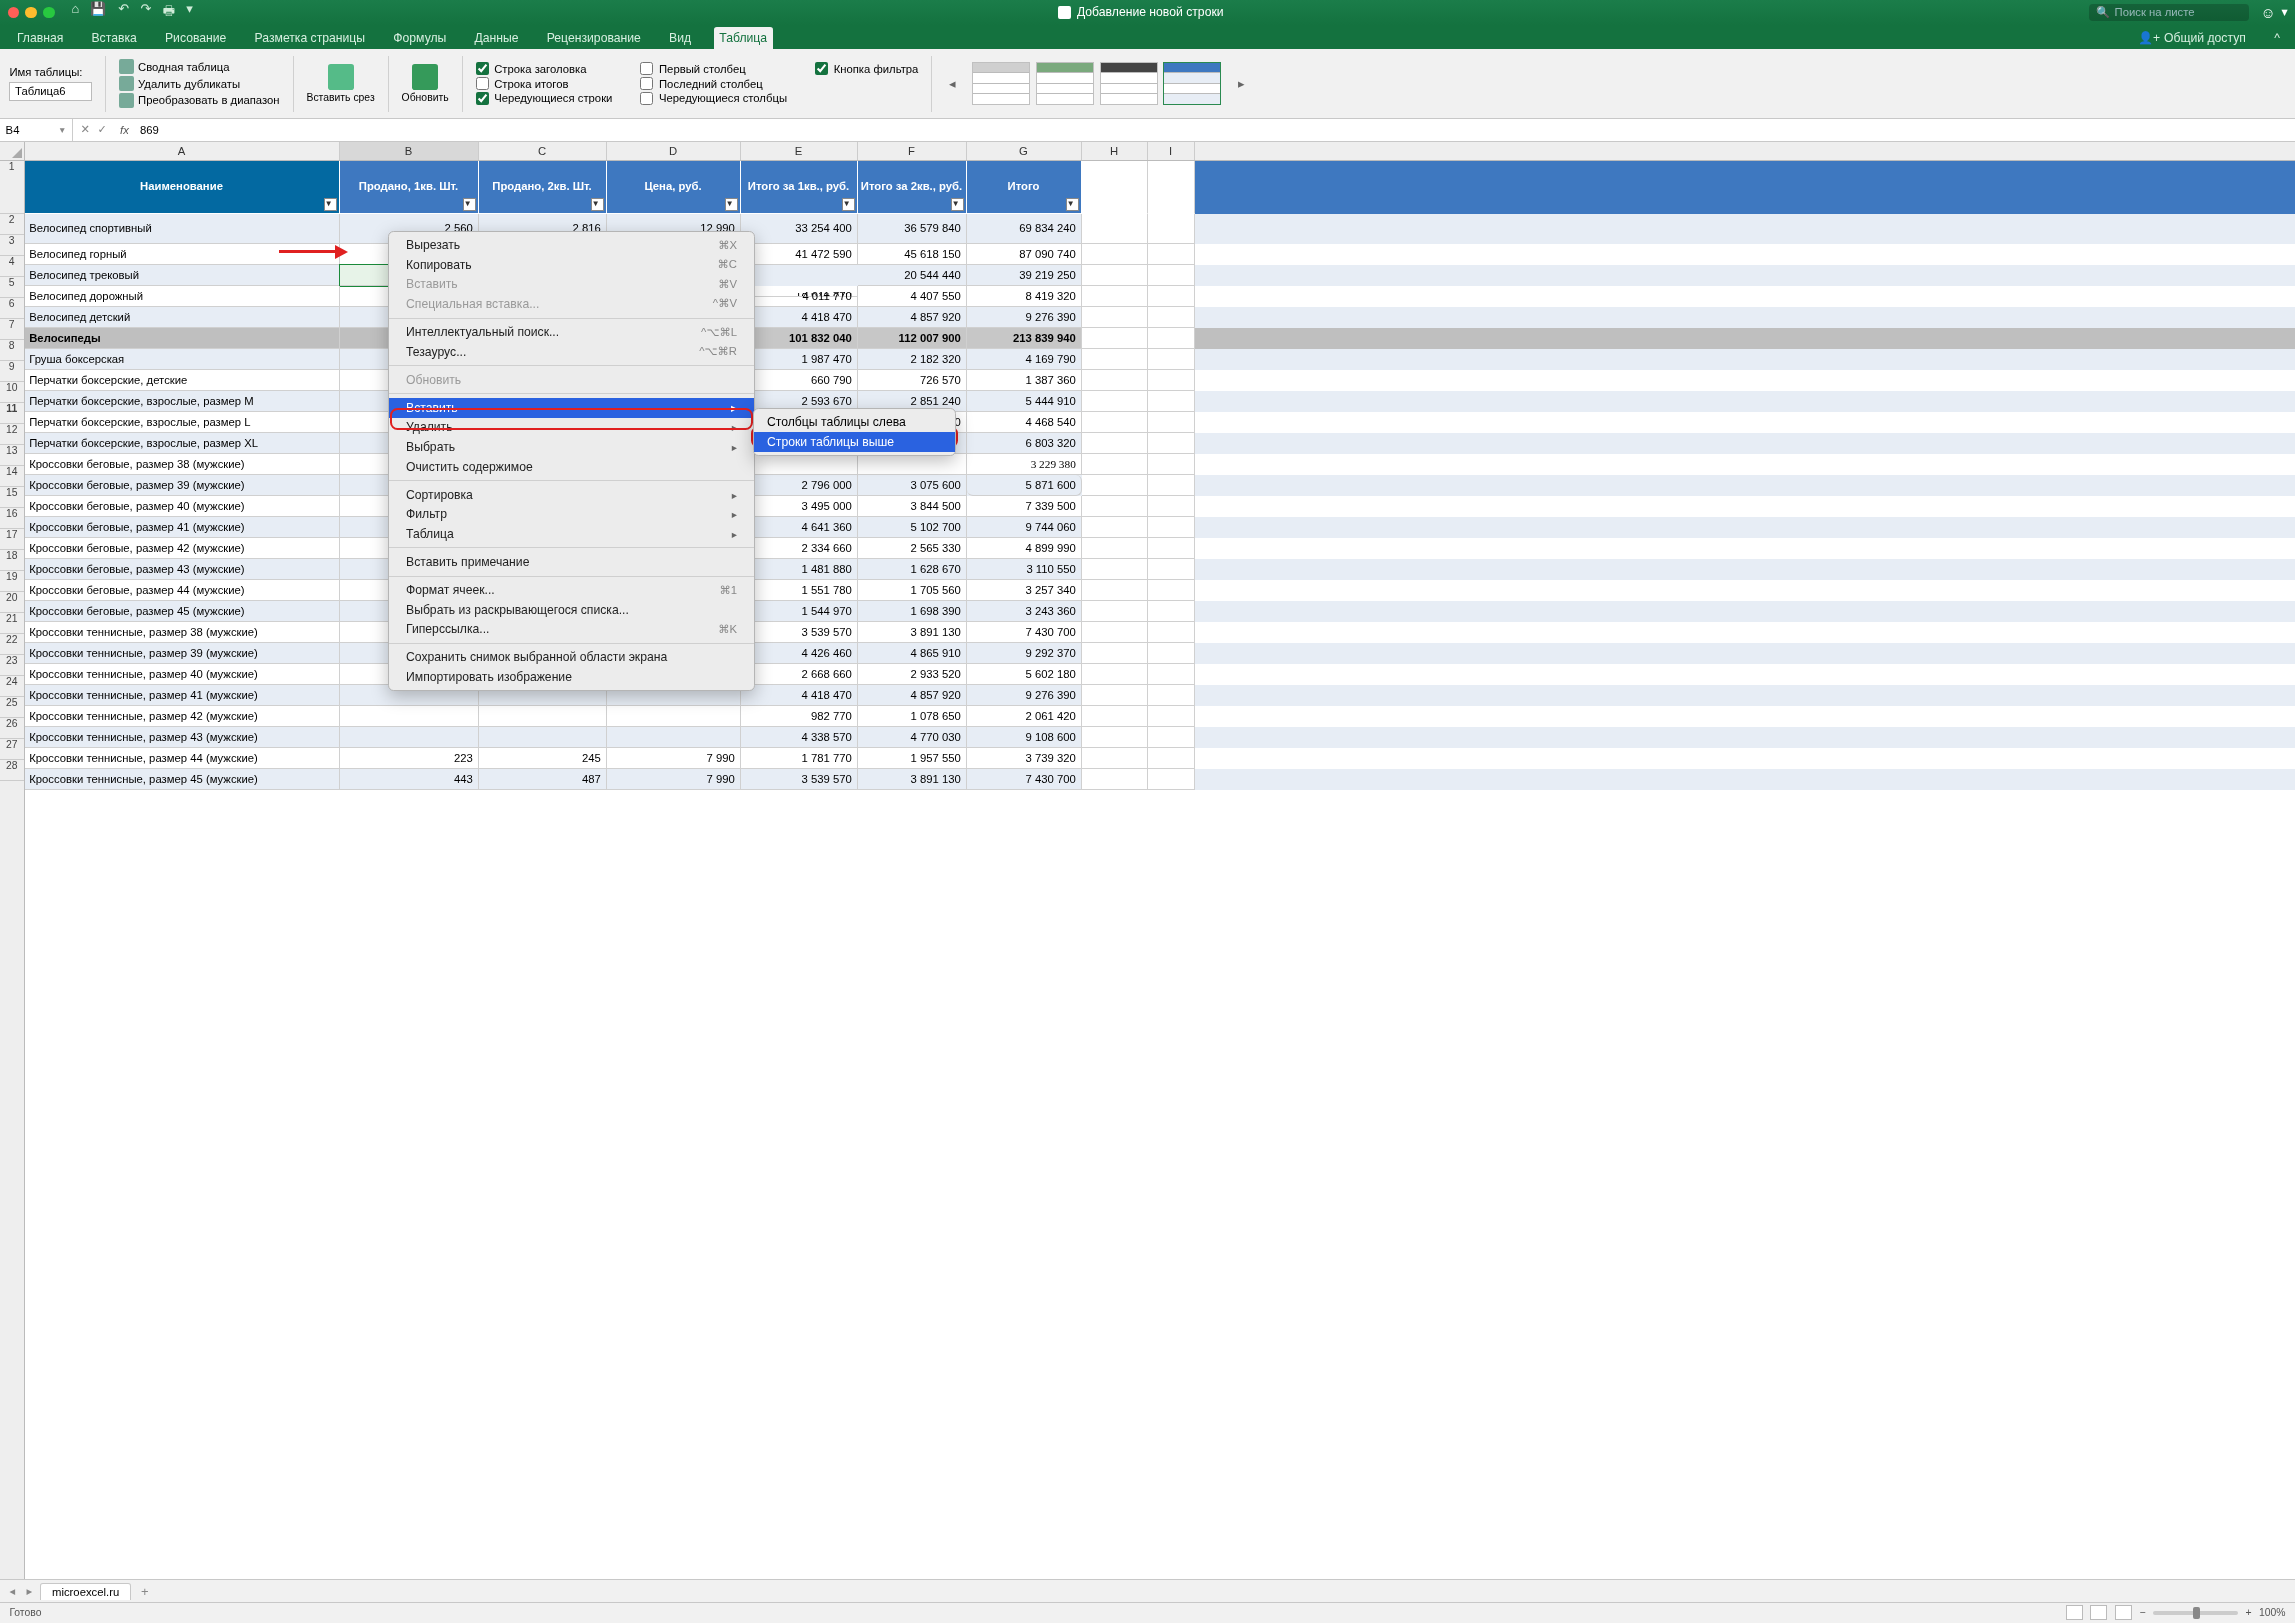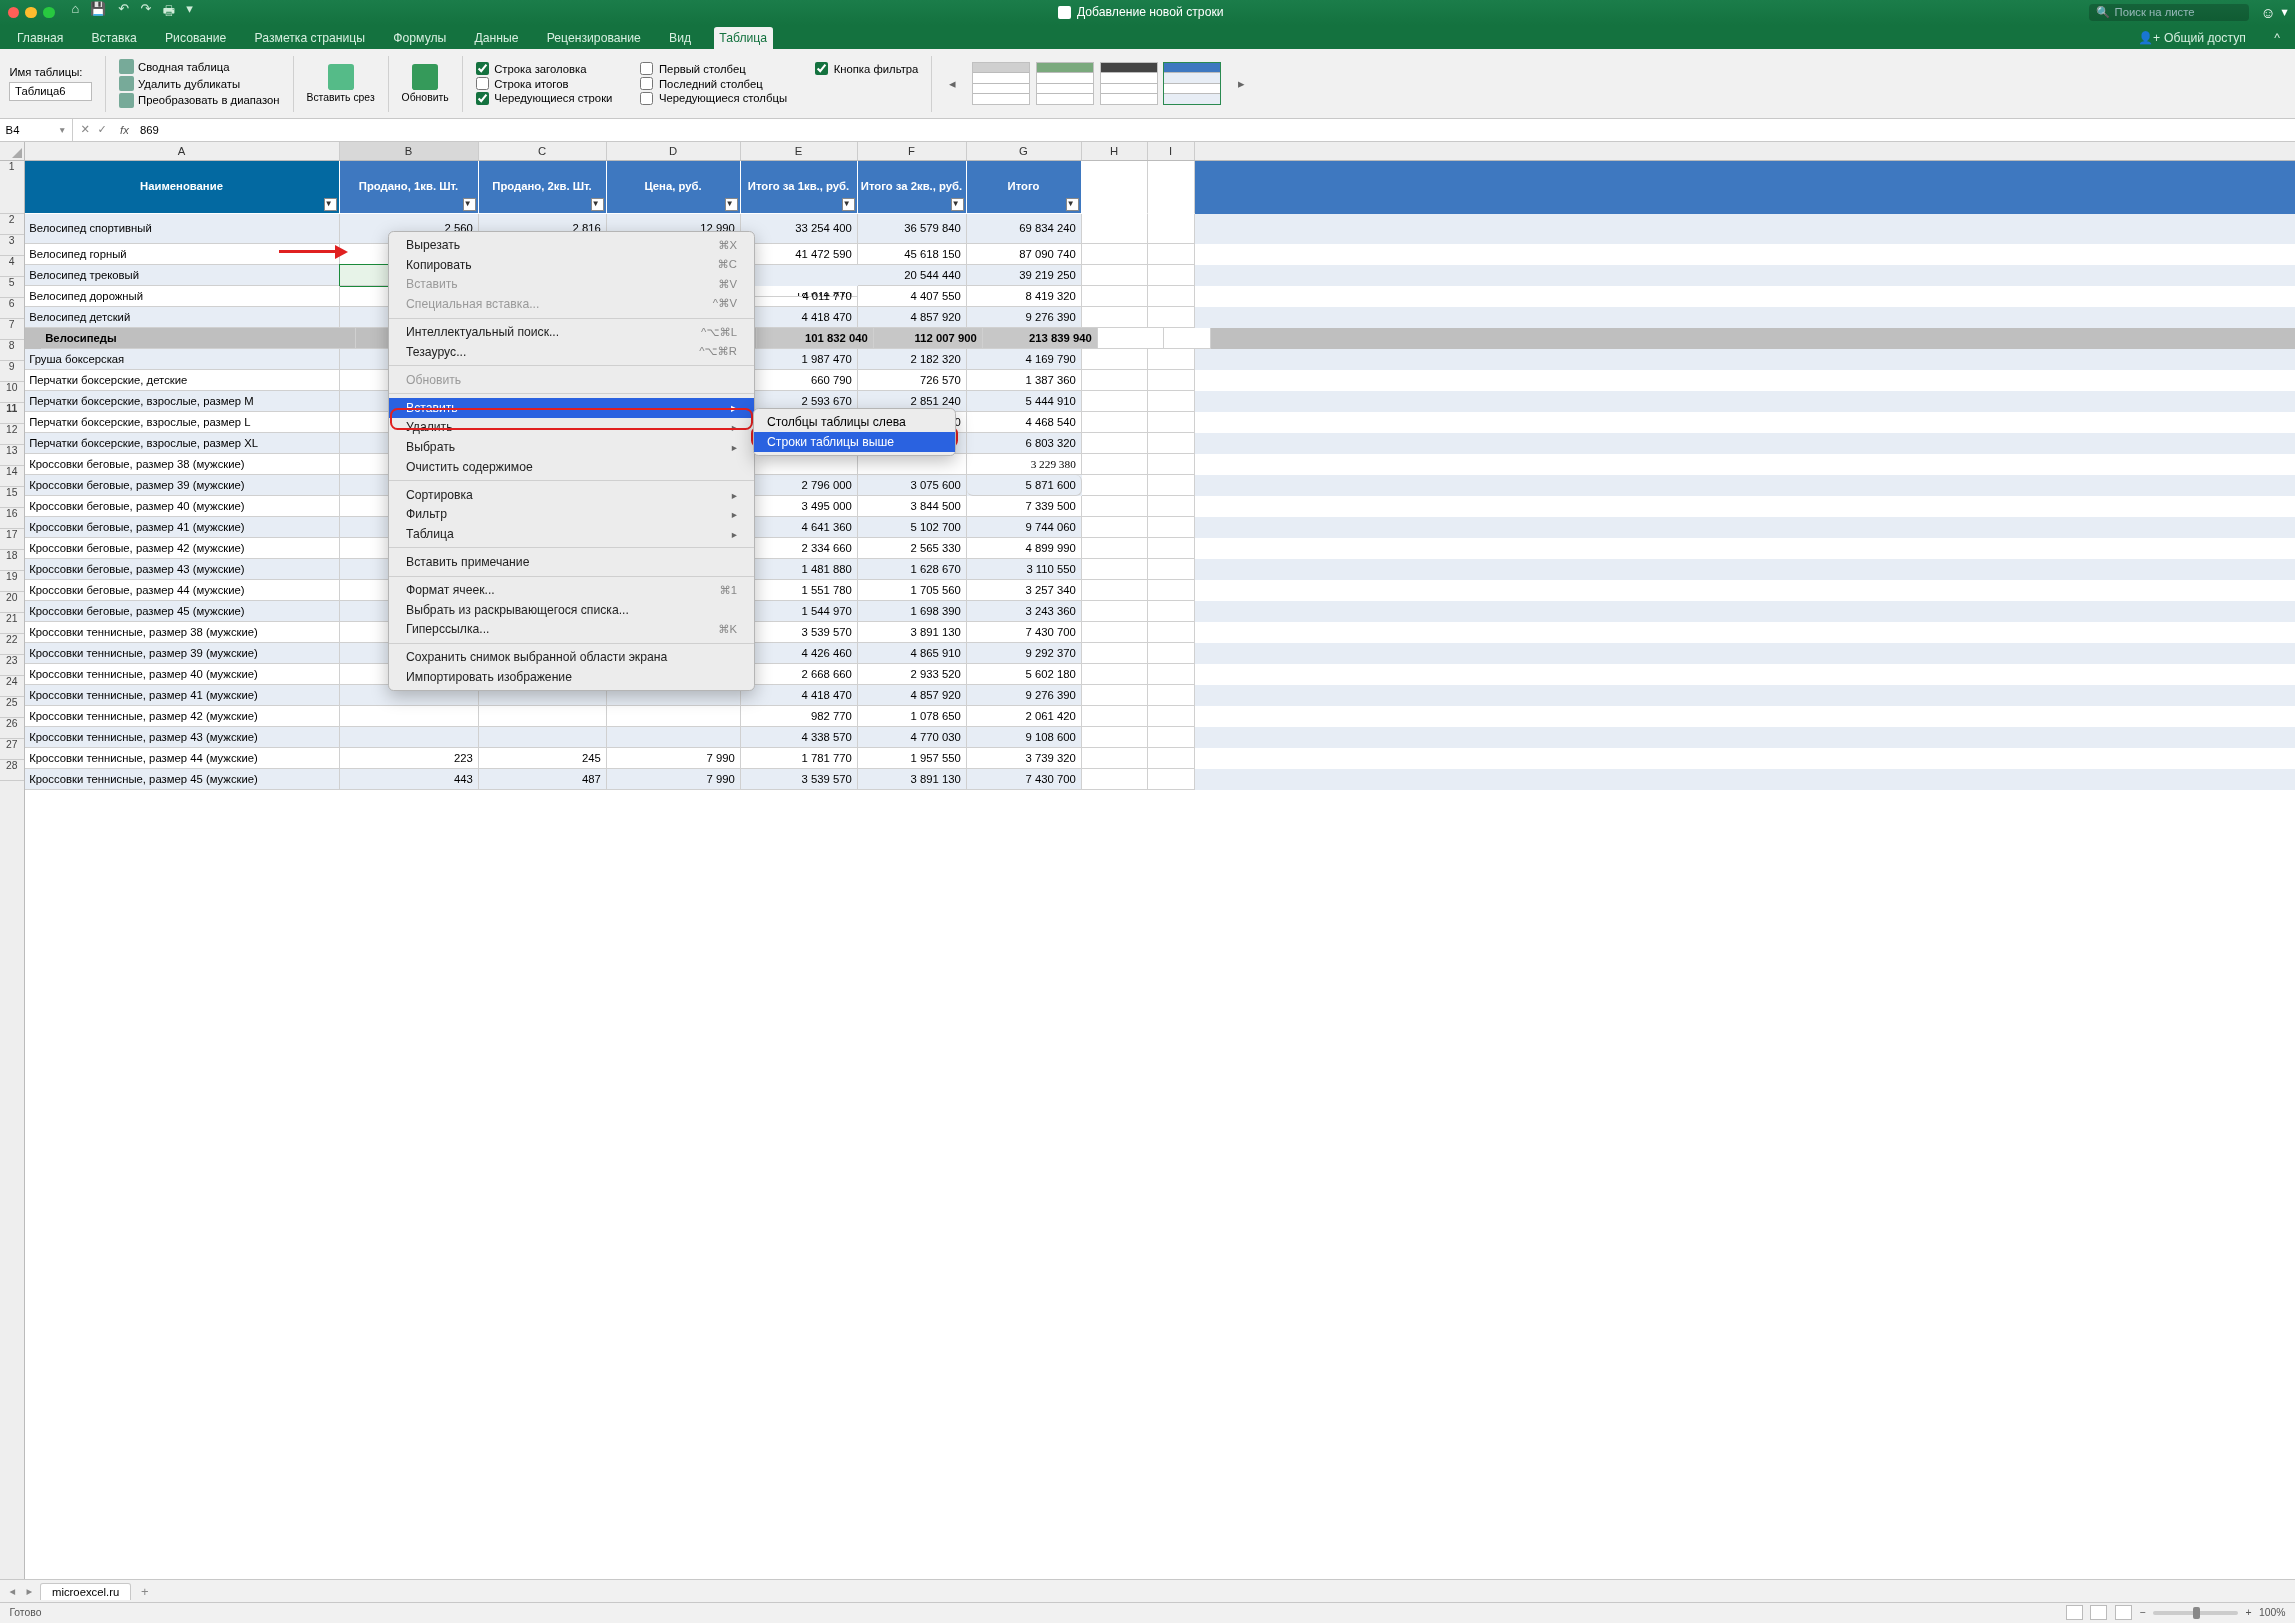--- a/index.html
+++ b/index.html
@@ -391,21 +391,21 @@
         <div class="tcell" style="width: 315px;">Велосипед детский</div>
         <div class="tcell r" style="width: 139px;"></div>
         <div class="tcell r" style="width: 128px;"></div>
         <div class="tcell r" style="width: 134px;"></div>
         <div class="tcell r" style="width: 117px;">4 418 470</div>
         <div class="tcell r" style="width: 109px;">4 857 920</div>
         <div class="tcell r" style="width: 115px;">9 276 390</div>
         <div class="tcell r" style="width: 66px; background: rgb(255, 255, 255);"></div>
         <div class="tcell r" style="width: 47px; background: rgb(255, 255, 255);"></div>
       </div>
-      <div class="trow totalrow" style="height: 21px; padding-left: 16px;">
+      <div class="trow totalrow" style="height: 21px;">
         <div class="tcell" style="width: 315px;">Велосипеды</div>
         <div class="tcell r" style="width: 139px;"></div>
         <div class="tcell r" style="width: 128px;"></div>
         <div class="tcell r" style="width: 134px;"></div>
         <div class="tcell r" style="width: 117px;">101 832 040</div>
         <div class="tcell r" style="width: 109px;">112 007 900</div>
         <div class="tcell r" style="width: 115px;">213 839 940</div>
         <div class="tcell r" style="width: 66px; background: rgb(255, 255, 255);"></div>
         <div class="tcell r" style="width: 47px; background: rgb(255, 255, 255);"></div>
       </div>

